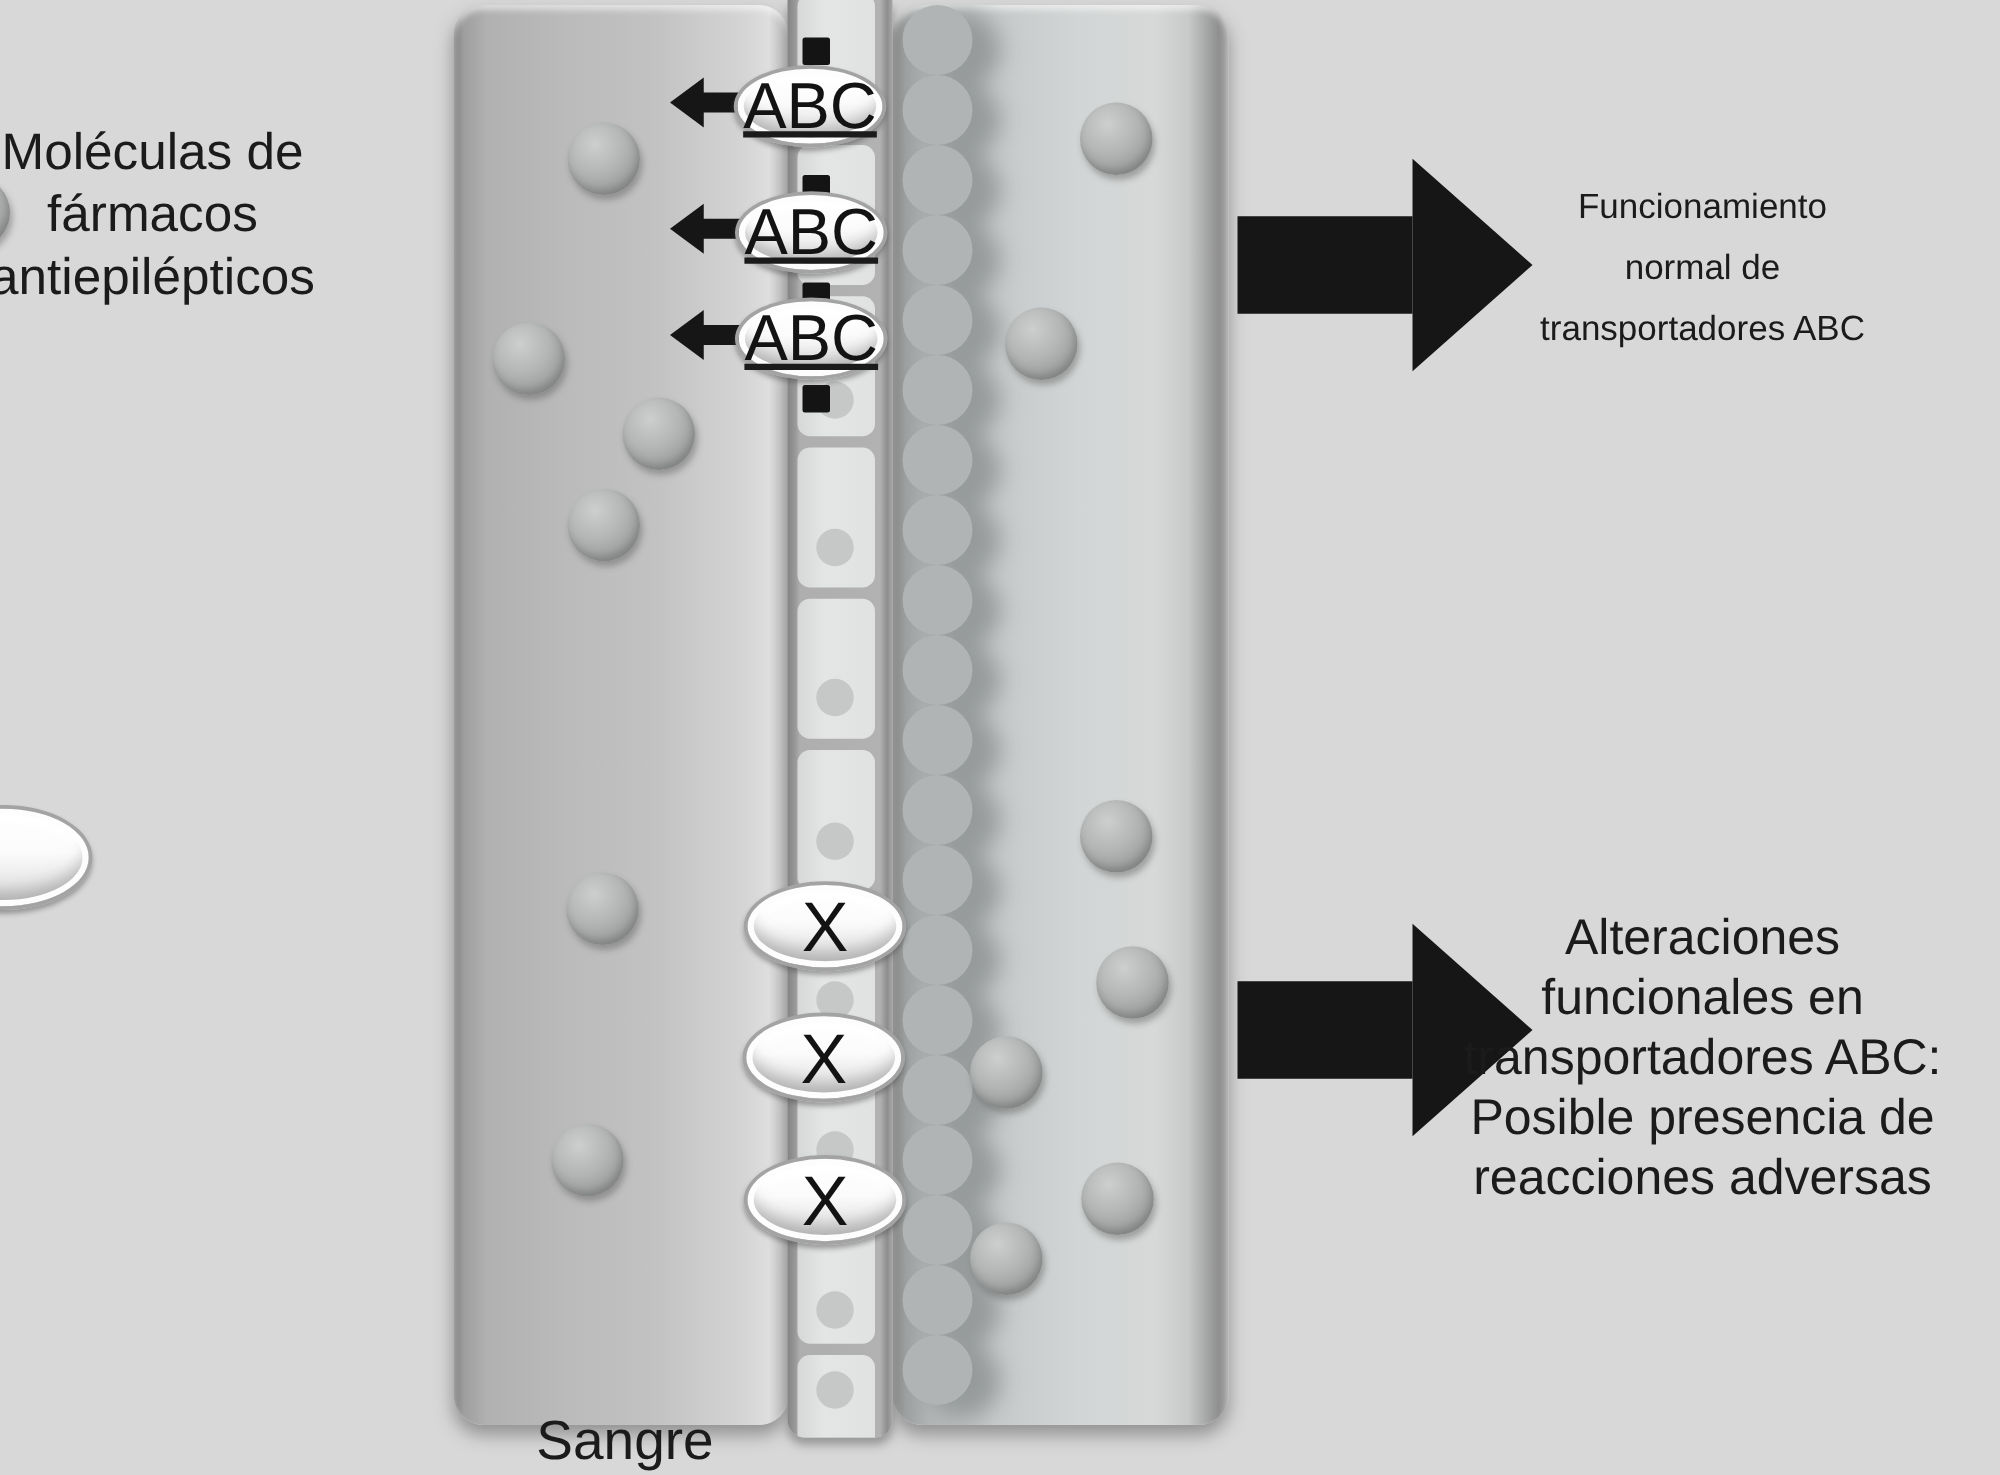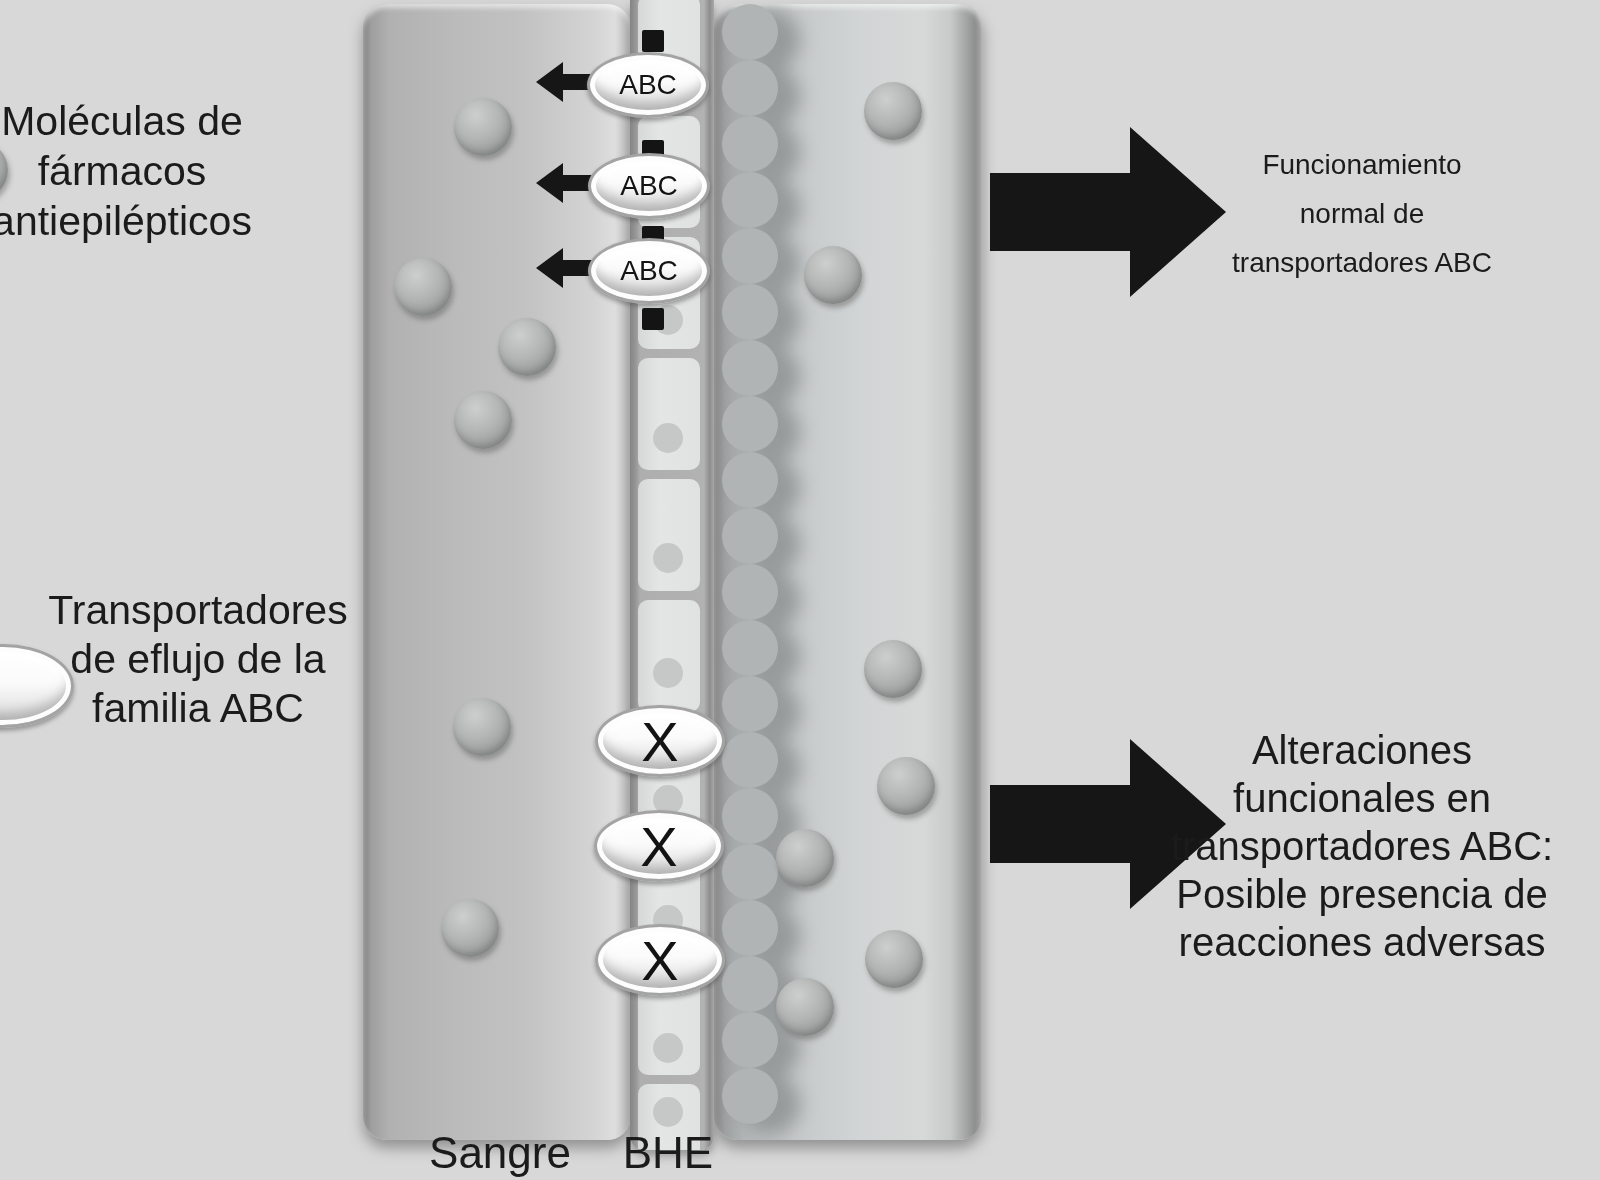--- a/index.html
+++ b/index.html
@@ -45,21 +45,21 @@
   .sphere{position:absolute;width:58px;height:58px;border-radius:50%;
     background:radial-gradient(circle at 38% 30%,#cdcfcf 0%,#b4b6b6 42%,#9c9e9e 72%,#8b8d8d 100%);
     box-shadow:2px 4px 5px rgba(90,90,90,.45), inset -2px -4px 6px rgba(90,90,90,.35);}
 
   
   .oval{position:absolute;display:flex;align-items:center;justify-content:center;
         border-radius:50%;border:3px solid #a3a3a3;
         background:linear-gradient(180deg,#ffffff 0%,#fbfbfb 45%,#d9d9d9 100%);
         box-shadow:inset 0 0 0 5px #fdfdfd, inset 0 -12px 12px rgba(140,140,140,.55),
                    inset 0 10px 10px rgba(255,255,255,.95), 0 3px 4px rgba(70,70,70,.45);}
-  .oval-abc{width:116px;height:60px;font-size:28px;}
+  .oval-abc{width:116px;height:60px;font-size:52px;text-decoration:underline;}
   .oval-x{width:124px;height:66px;font-size:56px;}
   .oval span{color:#131313;}
 
   
   .sarrow{position:absolute;width:66px;height:40px;}
   .sarrow .head{position:absolute;left:0;top:0;width:0;height:0;
         border-top:20px solid transparent;border-bottom:20px solid transparent;
         border-right:27px solid #161616;}
   .sarrow .shaft{position:absolute;left:24px;top:12px;width:42px;height:16px;background:#161616;}
 
@@ -81,23 +81,20 @@
 <div class="stage" id="stage">
 
   <div class="legend-sphere-partial">
     <div class="sphere" style="left:0;top:0"></div>
   </div>
   <div class="txt legend-molecules">Moléculas de
 fármacos
 antiepilépticos</div>
 
   <div class="oval legend-oval-partial"></div>
-  <div class="txt legend-transporters">Transportadores
-de eflujo de la
-familia ABC</div>
 
   <div class="col col-blood"></div>
 
   <div class="col col-brain">
     <div class="bump-shadow" id="bumpShadow" style="box-shadow: rgb(150, 154, 154) 0px 56px 0px 0px, rgb(150, 154, 154) 0px 112px 0px 0px, rgb(150, 154, 154) 0px 168px 0px 0px, rgb(150, 154, 154) 0px 224px 0px 0px, rgb(150, 154, 154) 0px 280px 0px 0px, rgb(150, 154, 154) 0px 336px 0px 0px, rgb(150, 154, 154) 0px 392px 0px 0px, rgb(150, 154, 154) 0px 448px 0px 0px, rgb(150, 154, 154) 0px 504px 0px 0px, rgb(150, 154, 154) 0px 560px 0px 0px, rgb(150, 154, 154) 0px 616px 0px 0px, rgb(150, 154, 154) 0px 672px 0px 0px, rgb(150, 154, 154) 0px 728px 0px 0px, rgb(150, 154, 154) 0px 784px 0px 0px, rgb(150, 154, 154) 0px 840px 0px 0px, rgb(150, 154, 154) 0px 896px 0px 0px, rgb(150, 154, 154) 0px 952px 0px 0px, rgb(150, 154, 154) 0px 1008px 0px 0px, rgb(150, 154, 154) 0px 1064px 0px 0px;"></div>
     <div class="bump" id="bumpBase" style="box-shadow: rgb(176, 180, 180) 0px 56px 0px 0px, rgb(176, 180, 180) 0px 112px 0px 0px, rgb(176, 180, 180) 0px 168px 0px 0px, rgb(176, 180, 180) 0px 224px 0px 0px, rgb(176, 180, 180) 0px 280px 0px 0px, rgb(176, 180, 180) 0px 336px 0px 0px, rgb(176, 180, 180) 0px 392px 0px 0px, rgb(176, 180, 180) 0px 448px 0px 0px, rgb(176, 180, 180) 0px 504px 0px 0px, rgb(176, 180, 180) 0px 560px 0px 0px, rgb(176, 180, 180) 0px 616px 0px 0px, rgb(176, 180, 180) 0px 672px 0px 0px, rgb(176, 180, 180) 0px 728px 0px 0px, rgb(176, 180, 180) 0px 784px 0px 0px, rgb(176, 180, 180) 0px 840px 0px 0px, rgb(176, 180, 180) 0px 896px 0px 0px, rgb(176, 180, 180) 0px 952px 0px 0px, rgb(176, 180, 180) 0px 1008px 0px 0px, rgb(176, 180, 180) 0px 1064px 0px 0px;"></div>
   </div>
 
   <div class="strip" id="strip">
       <div class="seg" style="top: -5px;"></div>
@@ -136,21 +133,20 @@
   <div class="txt annot-normal">Funcionamiento
 normal de
 transportadores ABC</div>
   <div class="txt lbl-bottom lbl-blood">Sangre</div>
 
   <div class="txt annot-altered">Alteraciones
 funcionales en
 transportadores ABC:
 Posible presencia de
 reacciones adversas</div>
-  <div class="txt lbl-bottom lbl-barrier">BHE</div>
 <div class="sphere" style="left: 454px; top: 98px;"></div>
     <div class="sphere" style="left: 394px; top: 258px;"></div>
     <div class="sphere" style="left: 498px; top: 318px;"></div>
     <div class="sphere" style="left: 454px; top: 391px;"></div>
     <div class="sphere" style="left: 453px; top: 698px;"></div>
     <div class="sphere" style="left: 441px; top: 899px;"></div>
     <div class="sphere" style="left: 864px; top: 82px;"></div>
     <div class="sphere" style="left: 804px; top: 246px;"></div>
     <div class="sphere" style="left: 864px; top: 640px;"></div>
     <div class="sphere" style="left: 877px; top: 757px;"></div>

